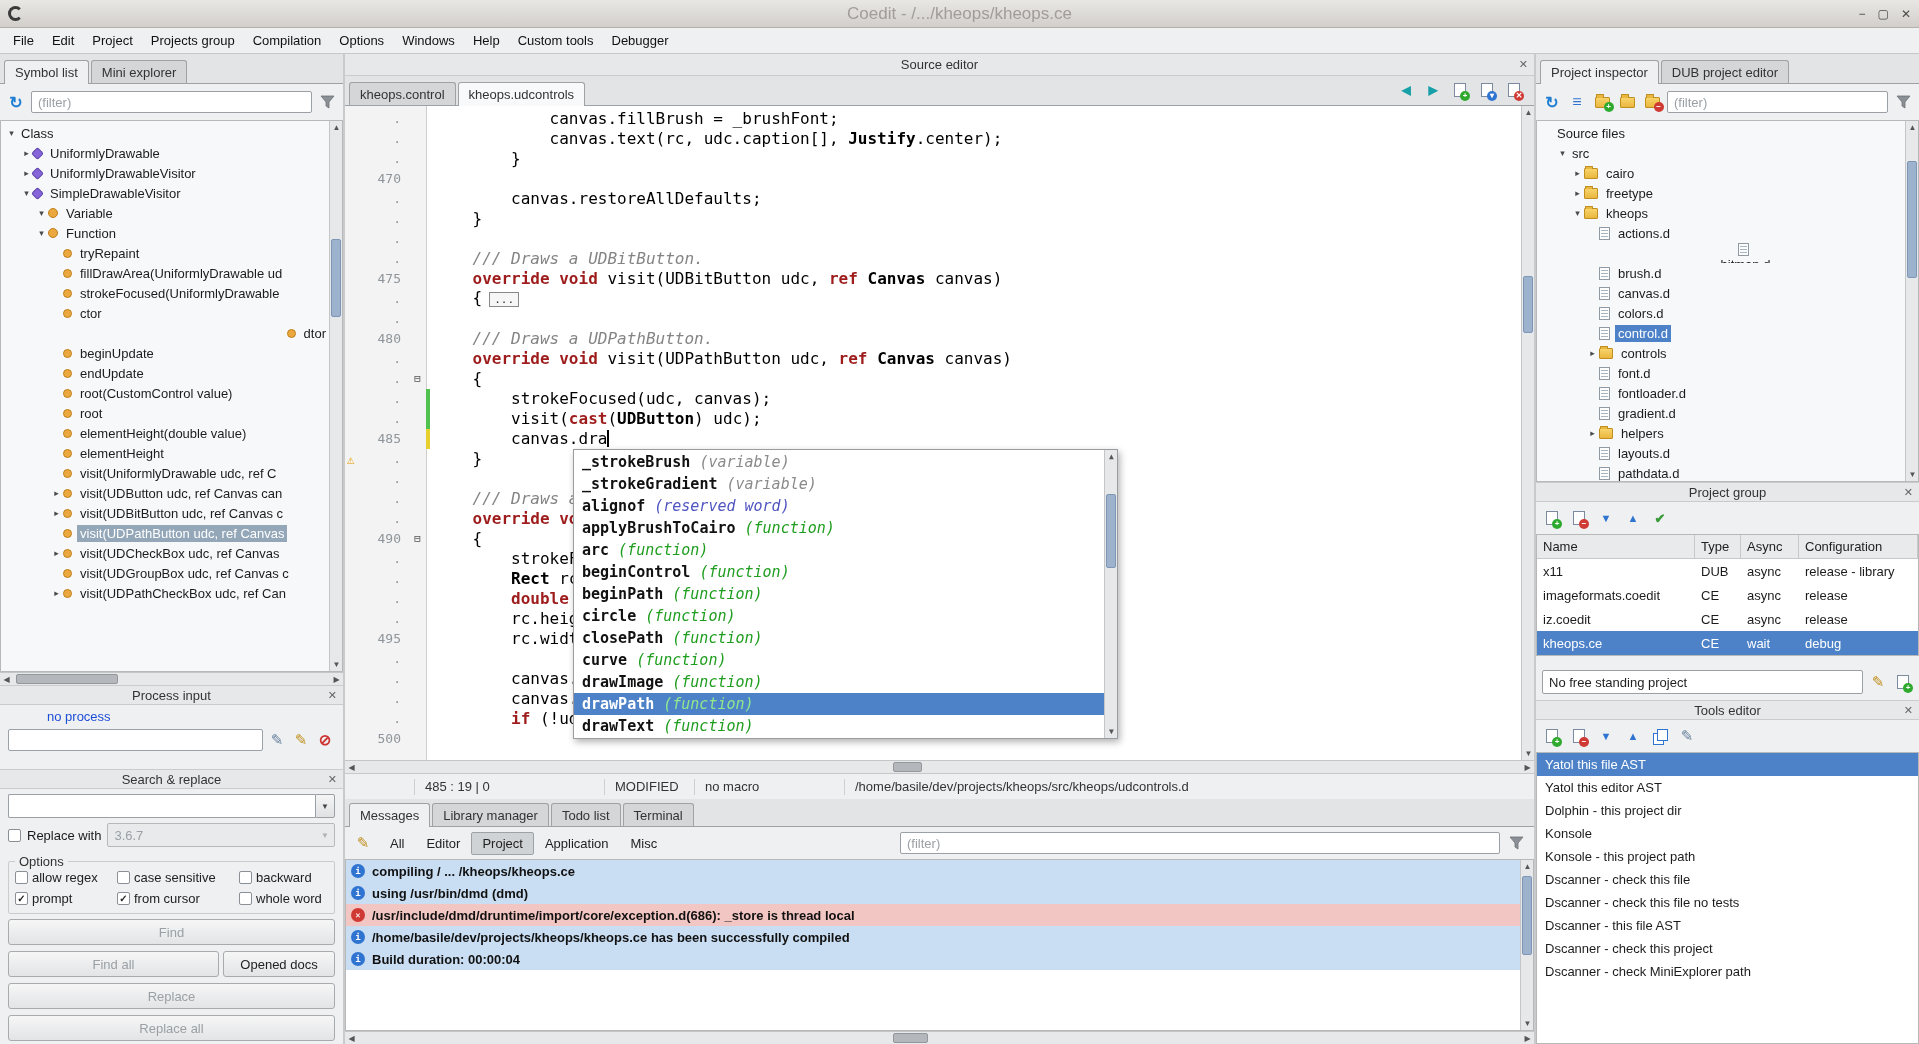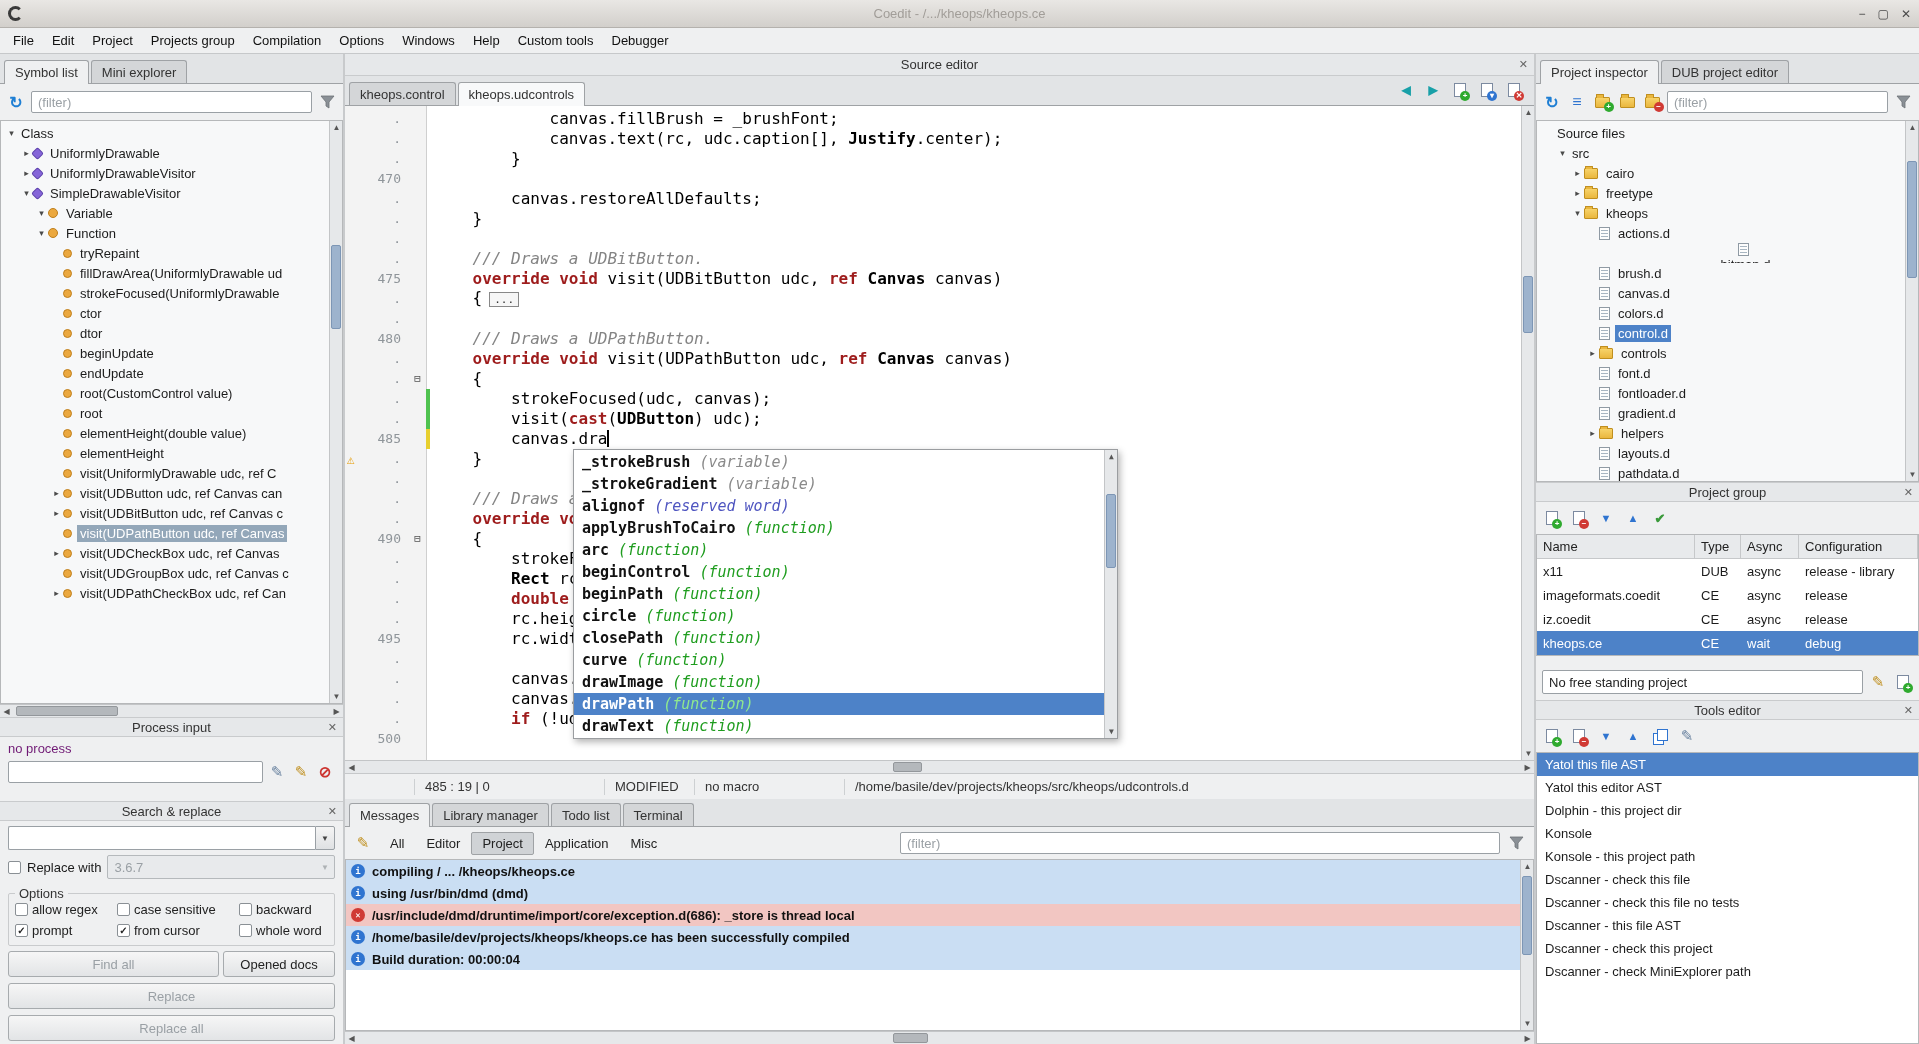--- a/index.html
+++ b/index.html
@@ -3,21 +3,21 @@
 <meta charset="utf-8">
 <style>
   *{margin:0;padding:0;box-sizing:border-box;}
   html,body{width:1919px;height:1044px;overflow:hidden;}
   body{font-family:"Liberation Sans",sans-serif;font-size:13px;color:#1a1a1a;background:#eff0f1;}
   .app{width:1919px;height:1044px;display:flex;flex-direction:column;}
 
   
   .titlebar{height:28px;flex:none;background:linear-gradient(#e9e7e4,#d2cfcb);border-bottom:1px solid #b4b1ad;display:flex;align-items:center;padding:0 8px;position:relative;}
   .logo{width:15px;height:15px;border:3px solid #3a3a3a;border-right-color:transparent;border-radius:50%;flex:none;}
-  .title{position:absolute;left:0;right:0;text-align:center;color:#a19d98;font-size:13px;pointer-events:none;}
+  .title{position:absolute;left:0;right:0;text-align:center;color:#a19d98;font-size:17px;pointer-events:none;}
   .winbtns{margin-left:auto;display:flex;gap:12px;color:#4a4a4a;font-size:12px;z-index:1;}
   .winbtns span{cursor:default;}
 
   
   .menubar{height:26px;flex:none;display:flex;align-items:center;padding:0 4px;border-bottom:1px solid #c6c8ca;background:#eff0f1;}
   .mitem{padding:3px 9px;color:#111;}
 
   .main{flex:1;display:flex;min-height:0;}
   .panel{display:flex;flex-direction:column;min-width:0;min-height:0;}
   .left{width:345px;flex:none;border-right:2px solid #c8cacc;}
@@ -85,21 +85,21 @@
   .vscroll .thumb{position:absolute;left:1px;right:1px;background:#9db3cd;border:1px solid #7d96b5;border-radius:2px;}
   .hscroll{height:13px;flex:none;background:#e6e8ea;border-top:1px solid #c3c5c7;display:flex;}
   .hscroll .track{flex:1;position:relative;}
   .hscroll .thumb{position:absolute;top:1px;bottom:1px;background:#b4b8bc;border:1px solid #93979b;border-radius:2px;}
 
   
   .sechdr{height:20px;flex:none;display:flex;align-items:center;justify-content:center;position:relative;background:#e6e8ea;border-top:1px solid #c9cbcd;border-bottom:1px solid #c9cbcd;color:#333;font-size:13px;}
   .sechdr .x{position:absolute;right:6px;color:#666;font-size:11px;}
 
   
-  .label-row{height:20px;flex:none;display:flex;align-items:center;padding:2px 8px 0;color:#701a75;}
+  .label-row{height:20px;flex:none;display:flex;align-items:center;padding:2px 8px 0;color:#1d4ed8;margin-left:39px;}
   .inputrow{display:flex;align-items:center;gap:4px;padding:4px 8px;flex:none;}
   .inputrow input{flex:1;height:22px;border:1px solid #9aa0a5;border-radius:2px;background:#fff;min-width:0;font:13px "Liberation Sans",sans-serif;padding:0 5px;}
   .mt14{margin-top:14px;}
   .comborow{display:flex;padding:5px 8px 2px;flex:none;}
   .comborow input{flex:1;height:24px;border:1px solid #9aa0a5;border-right:none;border-radius:2px 0 0 2px;background:#fff;min-width:0;font:13px "Liberation Sans",sans-serif;padding:0 5px;}
   .combo-btn{width:20px;height:24px;border:1px solid #9aa0a5;border-radius:0 2px 2px 0;background:linear-gradient(#f5f5f5,#dfe1e3);font-size:8px;color:#444;}
   .replrow{display:flex;align-items:center;gap:6px;padding:3px 8px;flex:none;}
   .combo.disabled{flex:1;display:flex;height:24px;border:1px solid #b5b9bc;border-radius:2px;background:#e8eaec;color:#9aa0a5;align-items:center;padding-left:6px;justify-content:space-between;min-width:0;}
   .combo.disabled .dk{width:18px;text-align:center;font-size:8px;color:#aeb2b5;}
   .cbx{width:13px;height:13px;border:1px solid #8a9095;background:#fff;border-radius:2px;display:inline-flex;align-items:center;justify-content:center;font-size:10px;color:#222;flex:none;font-weight:bold;}
@@ -279,21 +279,21 @@
             <div class="tw" style="padding-left: 49px;">
               <span class="exp hid"></span>
               <span class="ti leaf"></span>
               <span class="lbl">strokeFocused(UniformlyDrawable</span>
             </div>
             <div class="tw" style="padding-left: 49px;">
               <span class="exp hid"></span>
               <span class="ti leaf"></span>
               <span class="lbl">ctor</span>
             </div>
-            <div class="tw" style="padding-left: 49px;">
+            <div class="tw" style="padding-left: 67px; justify-content: flex-end;">
               <span class="exp hid"></span>
               <span class="ti leaf"></span>
               <span class="lbl">dtor</span>
             </div>
             <div class="tw" style="padding-left: 49px;">
               <span class="exp hid"></span>
               <span class="ti leaf"></span>
               <span class="lbl">beginUpdate</span>
             </div>
             <div class="tw" style="padding-left: 49px;">
@@ -423,20 +423,21 @@
             <span class="cbi">
               <span class="cbx">✓</span>
               <span class="cblbl">from cursor</span>
             </span>
             <span class="cbi">
               <span class="cbx"></span>
               <span class="cblbl">whole word</span>
             </span>
           </div>
       </fieldset>
+      <button class="btn disabled">Find</button>
       <div class="btnrow" style="margin:0 0 0 8px;">
         <button class="btn disabled" style="margin:3px 4px 3px 0;">Find all</button>
         <button class="btn second">Opened docs</button>
       </div>
       <button class="btn disabled">Replace</button>
       <button class="btn disabled">Replace all</button>
     </div>
 
     <div class="panel center">
       <div class="sechdr" style="height:22px;border-top:none;">

